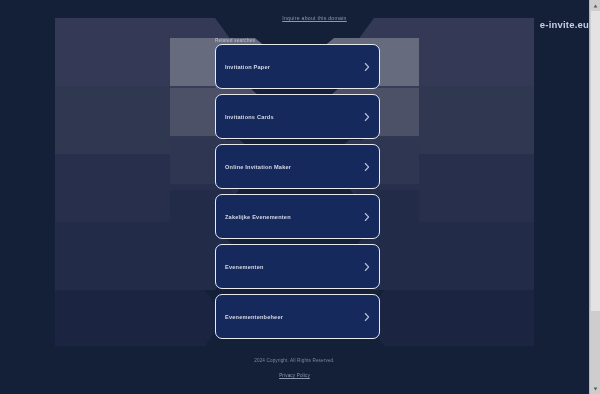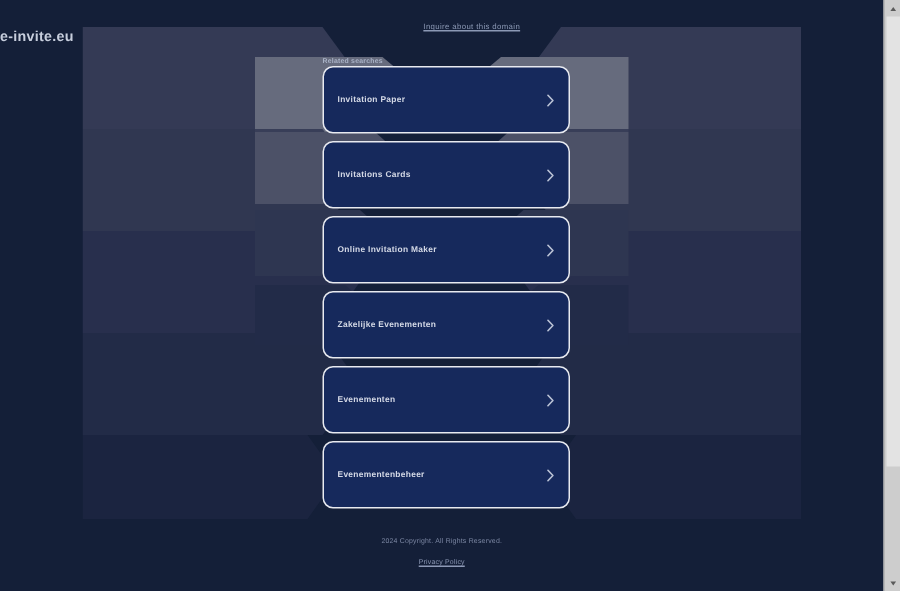--- a/index.html
+++ b/index.html
@@ -46,21 +46,21 @@
     margin-left:40px;
     font-size:5.2px;
     letter-spacing:.25px;
     color:#8c99b5;
     text-decoration:underline;
     cursor:pointer;
   }
   .site-title {
     position:absolute;
     top:19px; left:0; width:589px;
-    text-align:left;
+    text-align:right;
     font-size:9.5px;
     font-weight:700;
     letter-spacing:.2px;
     color:#c7cedd;
   }
 
   
   .related-label {
     position:absolute;
     top:38px; left:215px;

